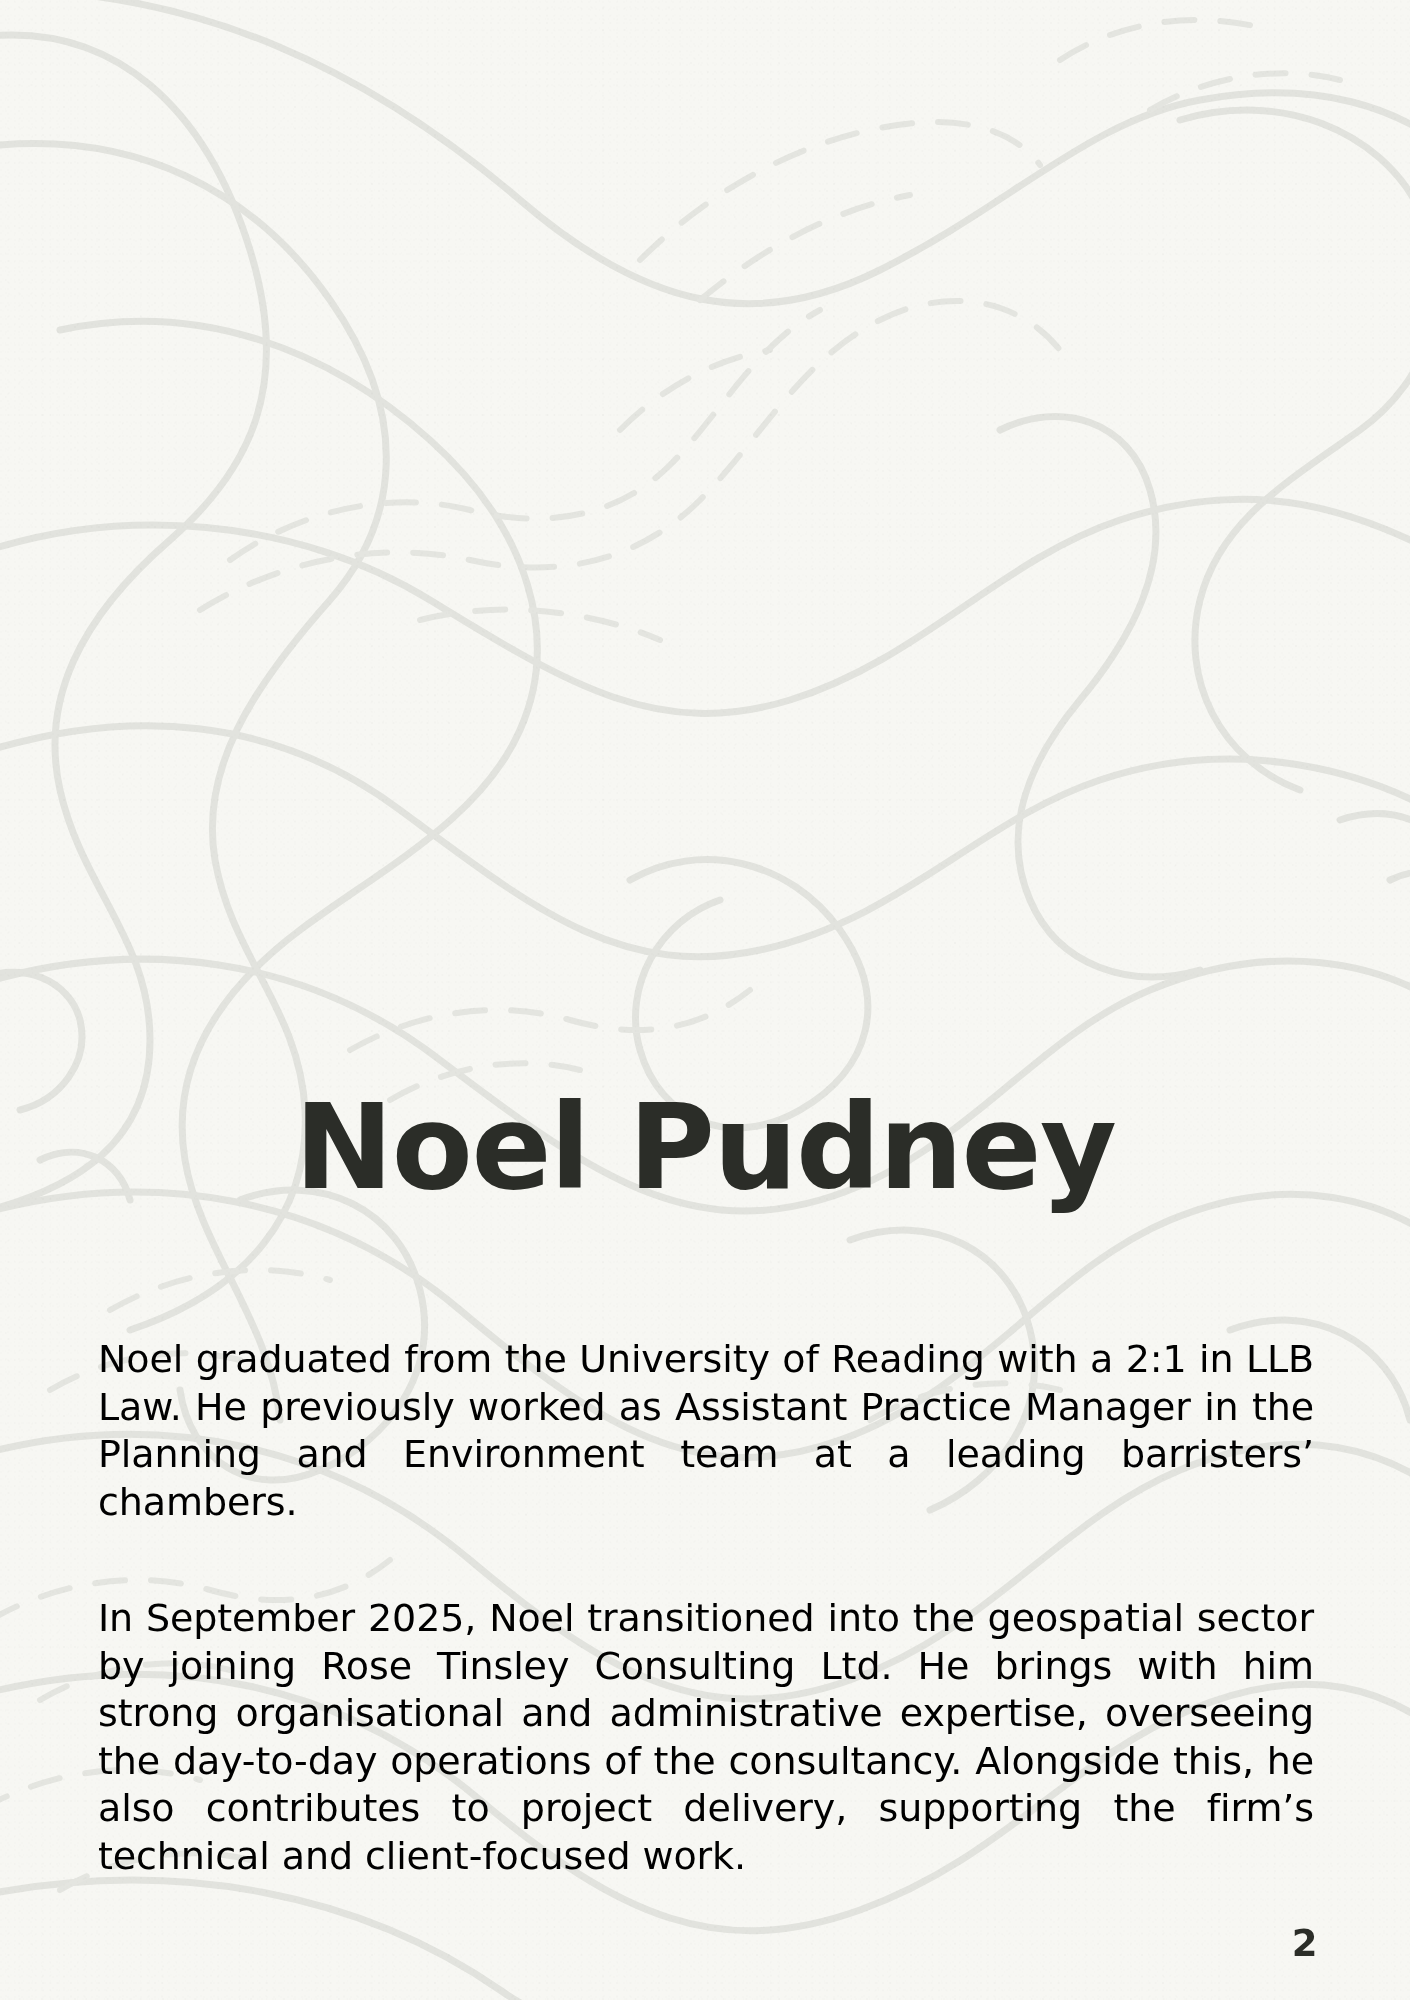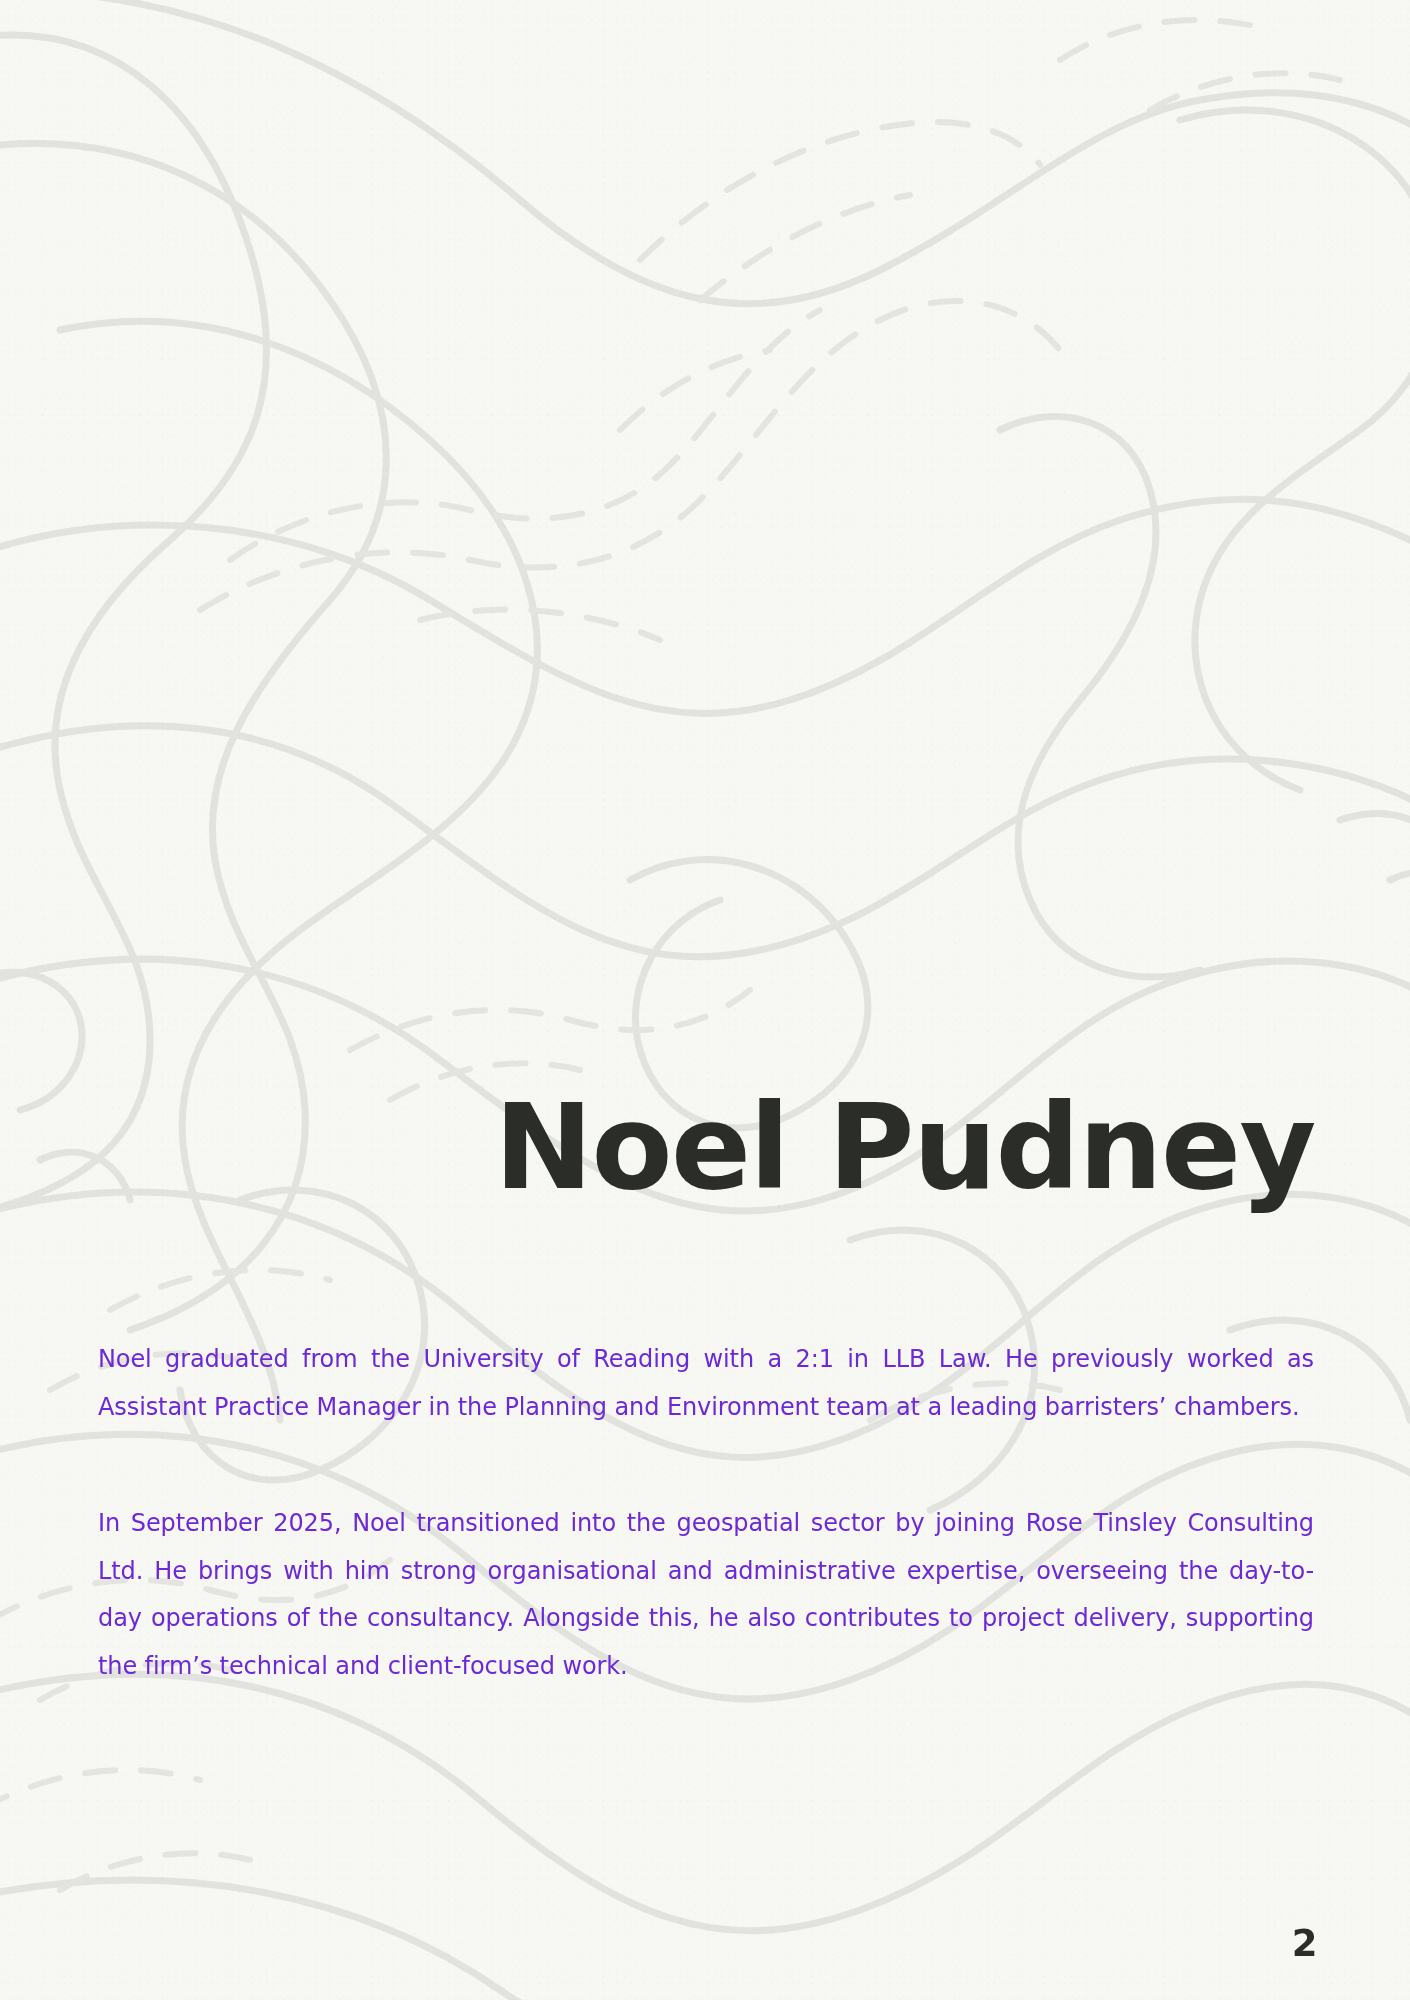--- a/index.html
+++ b/index.html
@@ -72,21 +72,21 @@
   }
 
   .person-name {
     margin: 0;
     font-family: "DejaVu Sans", sans-serif;
     font-weight: 700;
     font-size: 118px;
     line-height: 1.0;
     letter-spacing: -1.5px;
     color: #2b2d28;
-    text-align: right;
+    text-align: center;
     white-space: nowrap;
   }
 
   .person-role {
     margin: 14px 0 0 0;
     font-family: "DejaVu Sans", sans-serif;
     font-weight: 700;
     font-style: italic;
     font-size: 45px;
     line-height: 1.0;
@@ -100,23 +100,23 @@
     position: absolute;
     left: 98px;
     width: 1216px;
     top: 1336px;
   }
 
   .bio-paragraph {
     margin: 0;
     font-family: "DejaVu Sans", sans-serif;
     font-weight: 400;
-    font-size: 24px;
+    font-size: 38px;
     line-height: 47.5px;
-    color: #6d28d9;
+    color: #000000;
     text-align: justify;
     text-justify: inter-word;
     letter-spacing: -0.1px;
   }
 
   .bio-paragraph + .bio-paragraph {
     margin-top: 69px;
   }
 
   .page-number {

